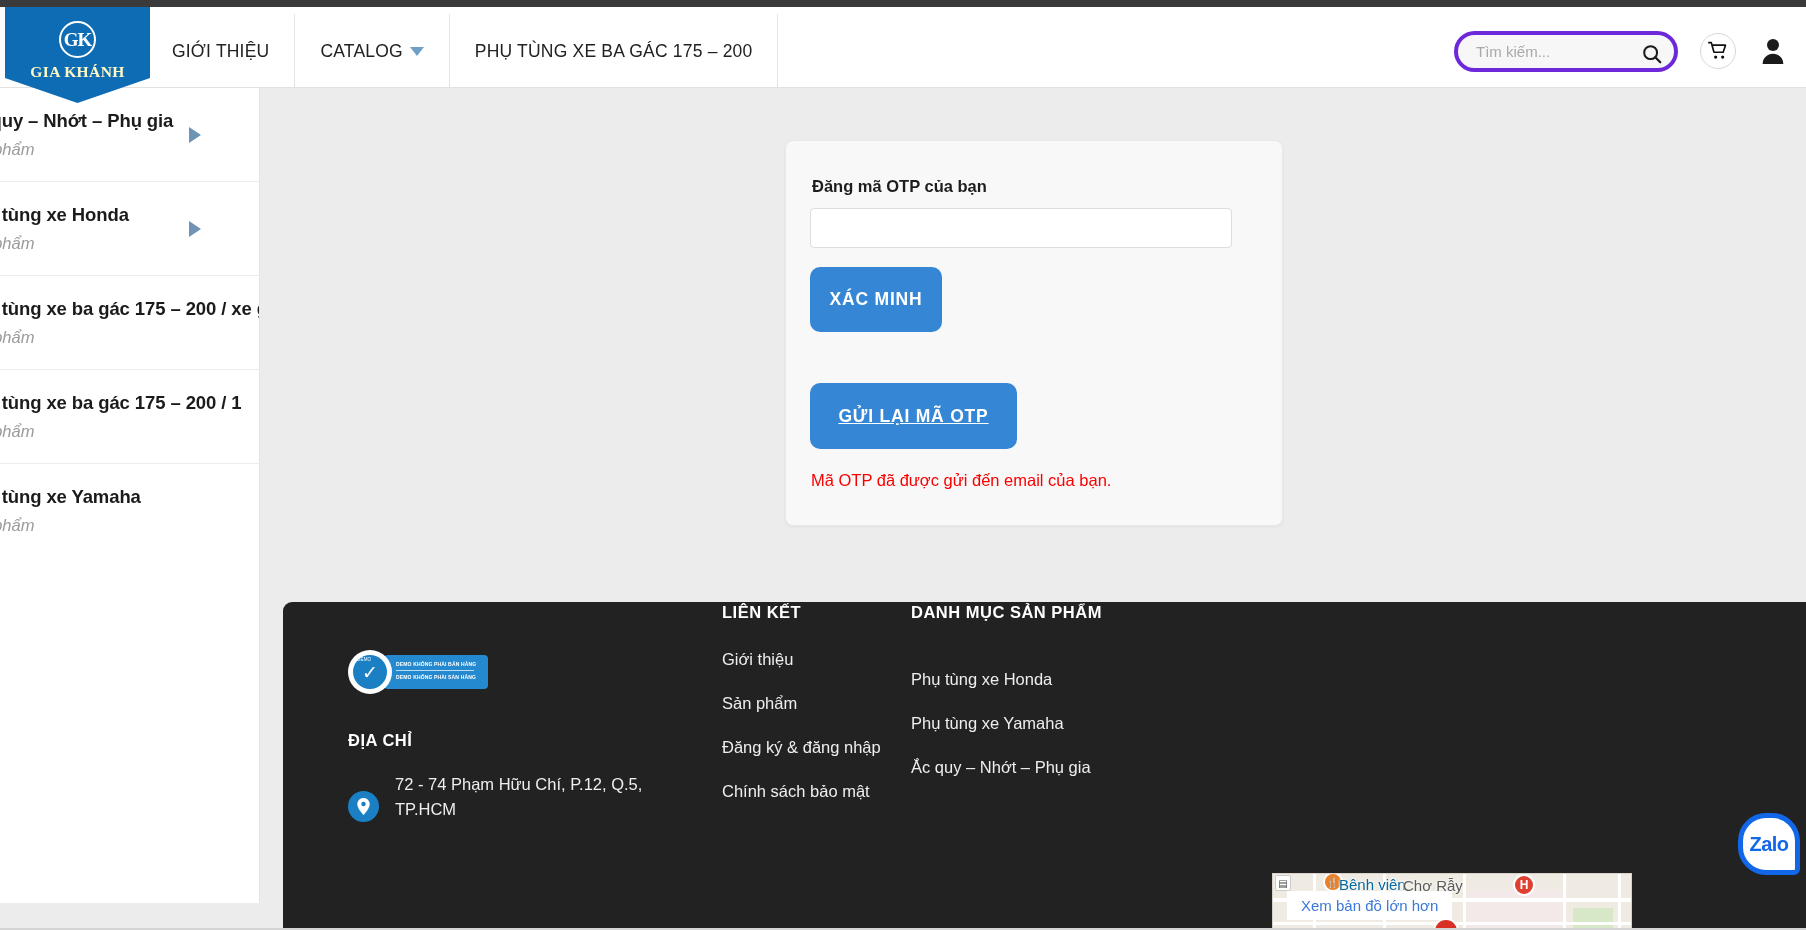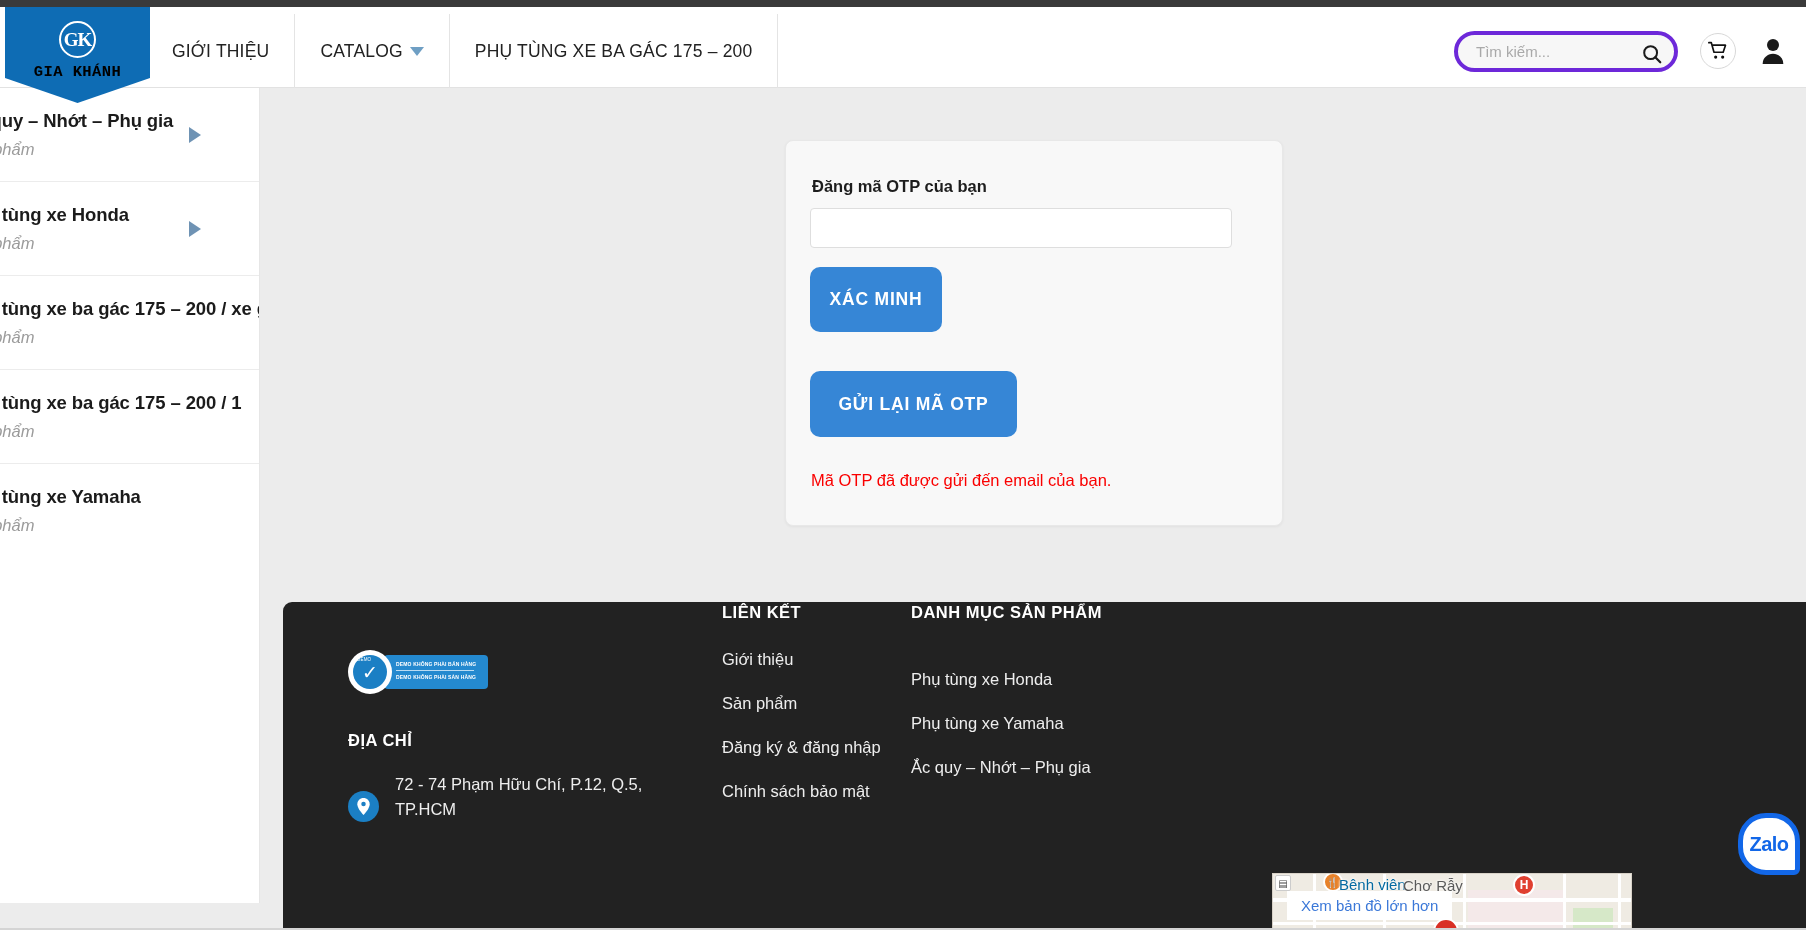--- a/index.html
+++ b/index.html
@@ -34,22 +34,22 @@
     z-index: 6;
   }
   .logo-mark {
     width: 37px; height: 37px; border-radius: 50%;
     border: 2.2px solid #fff;
     display: flex; align-items: center; justify-content: center;
     color: #fff; font-family: "Liberation Serif", serif;
     font-size: 19px; font-weight: bold; letter-spacing: -1px;
   }
   .logo-name {
-    margin-top: 5px; color: #000000;
-    font-family: Liberation Mono, monospace;
+    margin-top: 5px; color: #fef9c3;
+    font-family: Liberation Serif, serif;
     font-size: 15.5px; font-weight: bold; letter-spacing: 0.4px;
   }
 
   .nav {
     position: absolute; left: 150px; top: 7px; height: 74px;
     display: flex; align-items: stretch;
   }
   .nav-item {
     display: flex; align-items: center; gap: 7px;
     padding: 0 25px;
@@ -163,21 +163,21 @@
   }
   .btn-primary {
     position: absolute;
     background: #3686d6; color: #fff;
     border: none; border-radius: 10px;
     font-weight: bold; letter-spacing: 0.8px;
     cursor: pointer;
     font-family: "Liberation Sans", sans-serif;
   }
   .btn-verify { left: 24px; top: 126px; width: 132px; height: 65px; font-size: 17.5px; }
-  .btn-resend { left: 24px; top: 230px; width: 207px; height: 66px; font-size: 17.5px; }
+  .btn-resend { left: 24px; top: 242px; width: 207px; height: 66px; font-size: 17.5px; text-decoration: underline; }
   .otp-msg {
     position: absolute; left: 25px; top: 330px;
     font-size: 16.5px; color: #fa0000; text-align: center;
   }
 
   
   .footer {
     position: absolute; left: 283px; top: 602px;
     width: 1523px; height: 328px;
     background: #222222;

